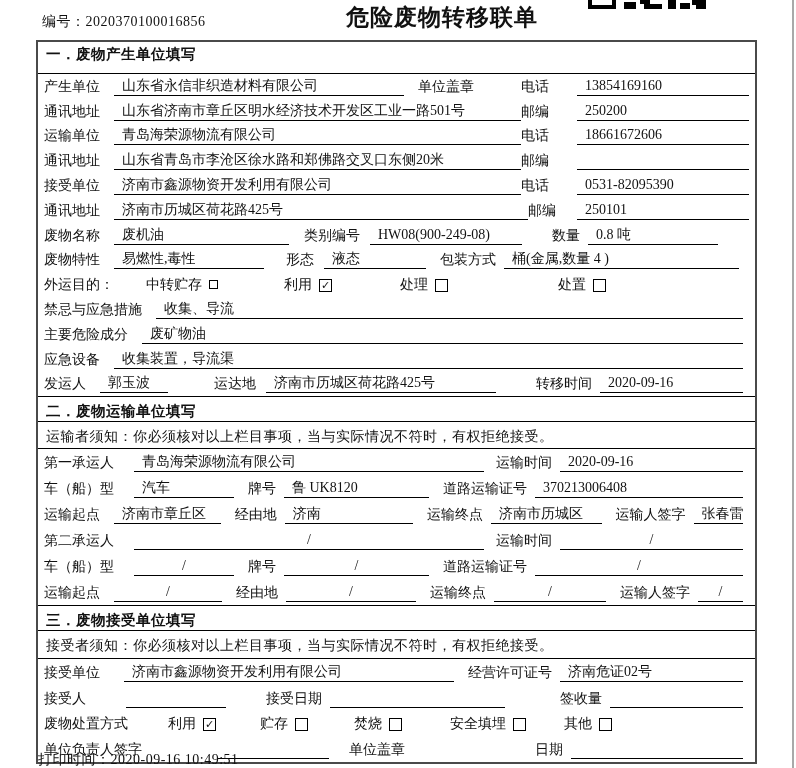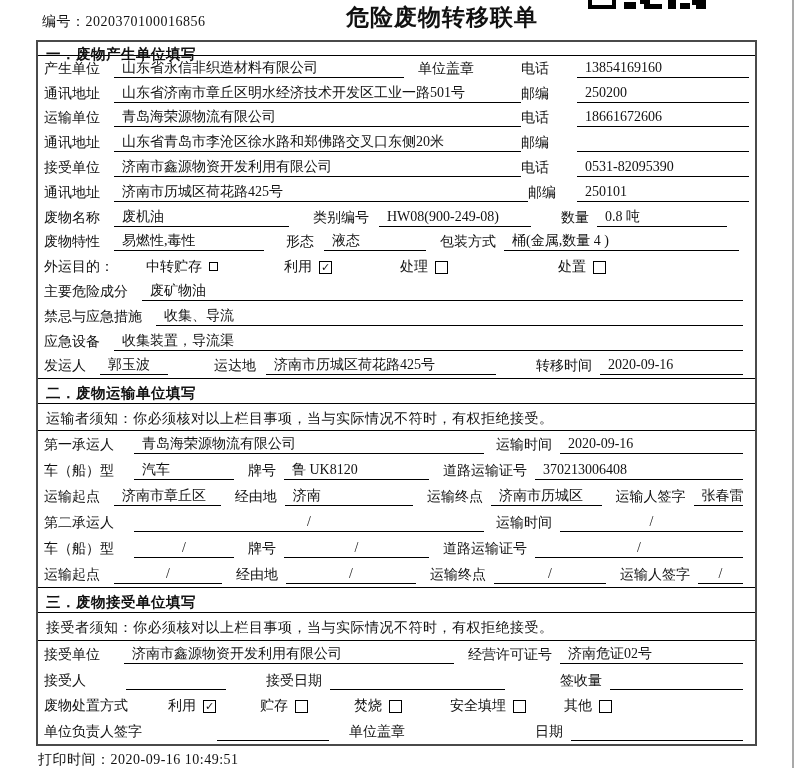--- a/index.html
+++ b/index.html
@@ -7,21 +7,21 @@
        font-family:"Liberation Serif","DejaVu Serif",serif;color:#111;font-size:14px;}
   *{box-sizing:border-box;}
   .page-edge{position:absolute;top:0;right:2px;width:2px;height:768px;background:#a9a9a9;}
   .doc-no{position:absolute;left:42px;top:13px;white-space:nowrap;letter-spacing:.5px;}
   .doc-title{position:absolute;left:442px;top:2px;transform:translateX(-50%);
              font-size:23px;font-weight:bold;white-space:nowrap;letter-spacing:1px;}
   .qr{position:absolute;left:588px;top:0;}
   .tbl{position:absolute;left:36px;top:40px;width:721px;border:2px solid #4a4a4a;background:#fff;}
   .sec{border-top:1px solid #000;}
   .sec:first-child{border-top:none;}
-  .sec-t{height:14px;padding:3px 8px 0;font-weight:bold;font-size:14.5px;border-bottom:1px solid #000;letter-spacing:.5px;}
+  .sec-t{height:32px;padding:3px 8px 0;font-weight:bold;font-size:14.5px;border-bottom:1px solid #000;letter-spacing:.5px;}
   .sec-t.tall{height:25px;padding-top:5px;}
   .note{height:27px;padding:6px 8px 0;border-bottom:1px solid #000;letter-spacing:.5px;}
   .s3 .note{height:28px;}
   .row{display:flex;align-items:flex-end;padding:0 6px 3px 6px;height:24.8px;}
   .s2 .row{height:26px;}
   .s3 .row{height:25.7px;}
   .lab{white-space:nowrap;}
   .u{display:inline-block;border-bottom:1px solid #000;white-space:nowrap;
      padding:0 0 1px 8px;overflow:hidden;line-height:17px;}
   .tc{text-align:center;padding-left:0;}
@@ -114,21 +114,21 @@
       <span class="u" style="width:420px;margin-left:14px;">济南市历城区荷花路425号</span>
       <span class="rg">
         <span class="lab">邮编</span>
         <span class="u" style="width:172px;margin-left:1px;">250101</span>
       </span>
     </div>
 
     <div class="row">
       <span class="lab">废物名称</span>
       <span class="u" style="width:175px;margin-left:14px;">废机油</span>
-      <span class="lab" style="margin-left:24px;">类别编号</span>
+      <span class="lab" style="margin-left:15px;">类别编号</span>
       <span class="u" style="width:152px;margin-left:10px;">HW08(900-249-08)</span>
       <span class="lab" style="margin-left:30px;">数量</span>
       <span class="u" style="width:130px;margin-left:8px;">0.8 吨</span>
     </div>
 
     <div class="row">
       <span class="lab">废物特性</span>
       <span class="u" style="width:150px;margin-left:14px;">易燃性,毒性</span>
       <span class="lab" style="margin-left:22px;">形态</span>
       <span class="u" style="width:102px;margin-left:10px;">液态</span>
@@ -150,27 +150,27 @@
         <span>处理</span>
         <span class="cb"></span>
       </span>
       <span class="opt" style="margin-left:110px;">
         <span>处置</span>
         <span class="cb"></span>
       </span>
     </div>
 
     <div class="row">
+      <span class="lab">禁忌与应急措施</span>
+      <span class="u fx" style="margin-left:14px;">收集、导流</span>
+    </div>
+
+    <div class="row">
       <span class="lab">主要危险成分</span>
       <span class="u fx" style="margin-left:14px;">废矿物油</span>
-    </div>
-
-    <div class="row">
-      <span class="lab">禁忌与应急措施</span>
-      <span class="u fx" style="margin-left:14px;">收集、导流</span>
     </div>
 
     <div class="row">
       <span class="lab">应急设备</span>
       <span class="u fx" style="margin-left:14px;">收集装置，导流渠</span>
     </div>
 
     <div class="row">
       <span class="lab">发运人</span>
       <span class="u" style="width:68px;margin-left:14px;">郭玉波</span>

